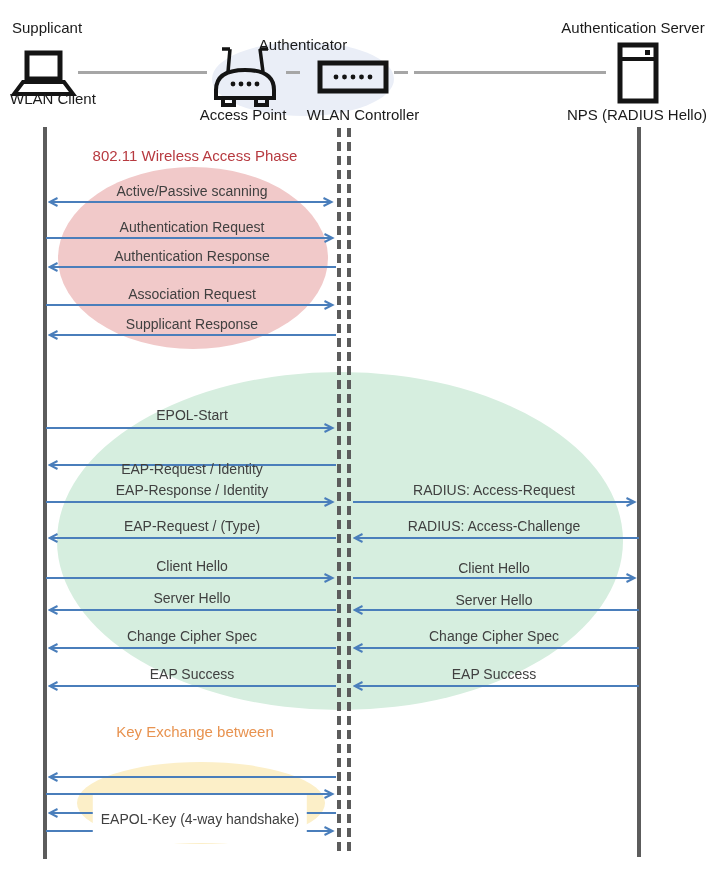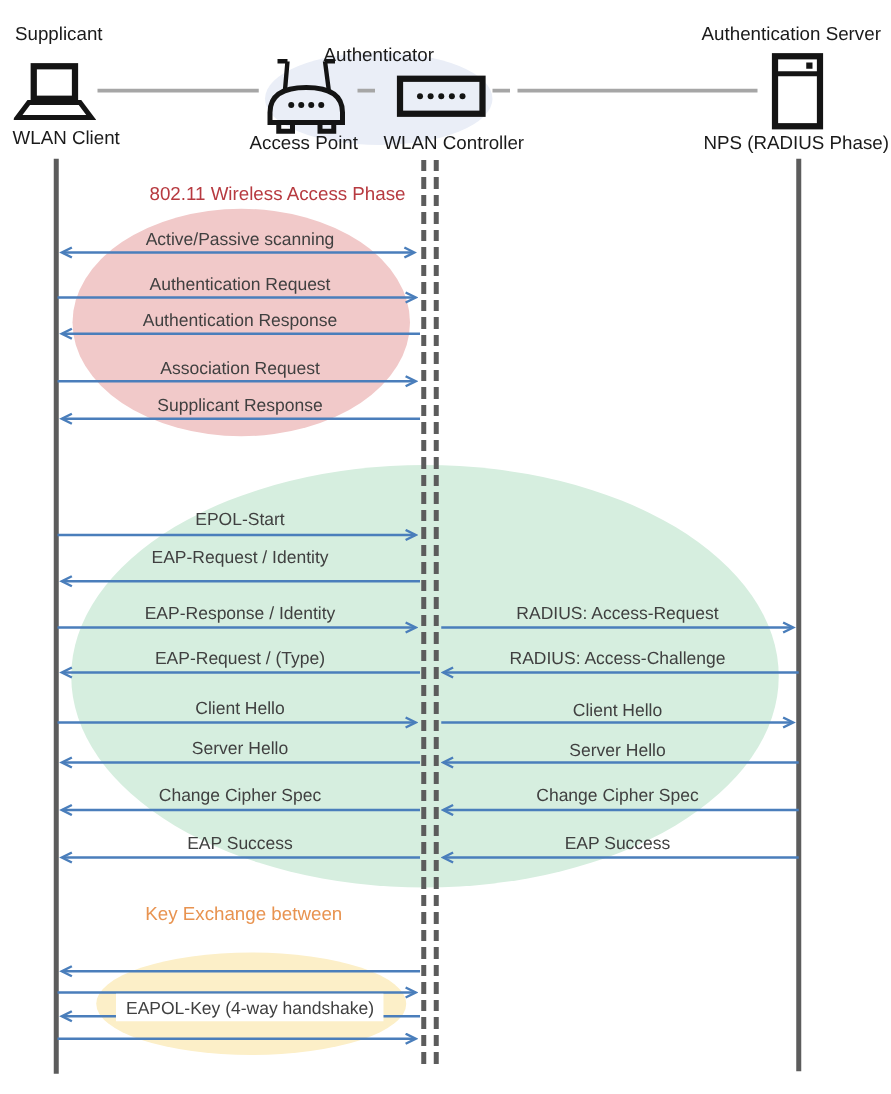--- a/index.html
+++ b/index.html
@@ -38,29 +38,29 @@
   .lifeline-solid{width:4px;background:var(--c-lifeline);}
   .lifeline-dashed{
     width:4px;
     background:repeating-linear-gradient(to bottom,var(--c-lifeline) 0 9px,transparent 9px 14px);
   }
 
   .phase-title{
     position:absolute;z-index:6;font-size:15px;white-space:nowrap;text-align:center;
     transform:translateX(-50%);line-height:19px;
   }
-  .pt-red{color:var(--c-phase_80211);margin-left:27px;}
+  .pt-red{color:var(--c-phase_80211);}
   .pt-green{color:var(--c-phase_8021x);}
   .pt-orange{color:var(--c-phase_key_exchange);text-align:right;}
 
   .msg{
     position:absolute;z-index:6;font-size:14px;color:var(--c-message_text);
     white-space:nowrap;transform:translateX(-50%);
   }
-  .msg-boxed{background:#ffffff;padding:3px 8px;}
+  .msg-boxed{background:#ffffff;padding:16px 8px;}
 
   .arrows{position:absolute;left:0;top:0;z-index:4;}
   .icon{position:absolute;z-index:5;}
 </style>
 </head>
 <body>
 
 <div class="canvas">
 
   <div class="ellipse el-blue"></div>
@@ -101,24 +101,24 @@
     <circle cx="44.5" cy="17" r="2.4" fill="#141414"></circle>
     <circle cx="53" cy="17" r="2.4" fill="#141414"></circle>
   </svg>
 
   <svg class="icon" style="left:617px;top:42px" width="42" height="62" viewBox="0 0 42 62">
     <rect x="3" y="3" width="36" height="56" fill="none" stroke="#141414" stroke-width="5"></rect>
     <line x1="3" y1="17" x2="39" y2="17" stroke="#141414" stroke-width="4"></line>
     <rect x="28" y="8" width="5" height="5" fill="#141414"></rect>
   </svg>
 
-  <div class="device-label" style="left:10px;top:102px">WLAN Client</div>
+  <div class="device-label" style="left:10px;top:90px">WLAN Client</div>
   <div class="device-label centered" style="left:243px;top:106px">Access Point</div>
   <div class="device-label centered" style="left:363px;top:106px">WLAN Controller</div>
-  <div class="device-label centered" style="left:637px;top:106px">NPS (RADIUS Phase)</div>
+  <div class="device-label centered" style="left:637px;top:106px">NPS (RADIUS Hello)</div>
 
   <div class="lifeline lifeline-solid" style="left:43px;top:127px;height:732px"></div>
   <div class="lifeline lifeline-dashed" style="left:337px;top:128px;height:724px"></div>
   <div class="lifeline lifeline-dashed" style="left:347px;top:128px;height:724px"></div>
   <div class="lifeline lifeline-solid" style="left:637px;top:127px;height:730px"></div>
 
   <div class="phase-title pt-red" style="left:195px;top:146px">802.11 Wireless Access Phase</div>
   <div class="phase-title pt-orange" style="left:195px;top:722px">
     <div>Key Exchange between</div>
   </div>
@@ -158,21 +158,21 @@
       <line x1="46" y1="831" x2="332" y2="831" marker-end="url(#ah)"></line>
     </g>
   </svg>
 
   <div class="msg" style="left:192px;top:183px">Active/Passive scanning</div>
   <div class="msg" style="left:192px;top:219px">Authentication Request</div>
   <div class="msg" style="left:192px;top:248px">Authentication Response</div>
   <div class="msg" style="left:192px;top:286px">Association Request</div>
   <div class="msg" style="left:192px;top:316px">Supplicant Response</div>
   <div class="msg" style="left:192px;top:407px">EPOL-Start</div>
-  <div class="msg" style="left:192px;top:437px">EAP-Request / Identity</div>
+  <div class="msg" style="left:192px;top:461px">EAP-Request / Identity</div>
   <div class="msg" style="left:192px;top:482px">EAP-Response / Identity</div>
   <div class="msg" style="left:192px;top:518px">EAP-Request / (Type)</div>
   <div class="msg" style="left:192px;top:558px">Client Hello</div>
   <div class="msg" style="left:192px;top:590px">Server Hello</div>
   <div class="msg" style="left:192px;top:628px">Change Cipher Spec</div>
   <div class="msg" style="left:192px;top:666px">EAP Success</div>
   <div class="msg msg-boxed" style="left:200px;top:795px">EAPOL-Key (4-way handshake)</div>
 
   <div class="msg" style="left:494px;top:518px">RADIUS: Access-Challenge</div>
   <div class="msg" style="left:494px;top:482px">RADIUS: Access-Request</div>

